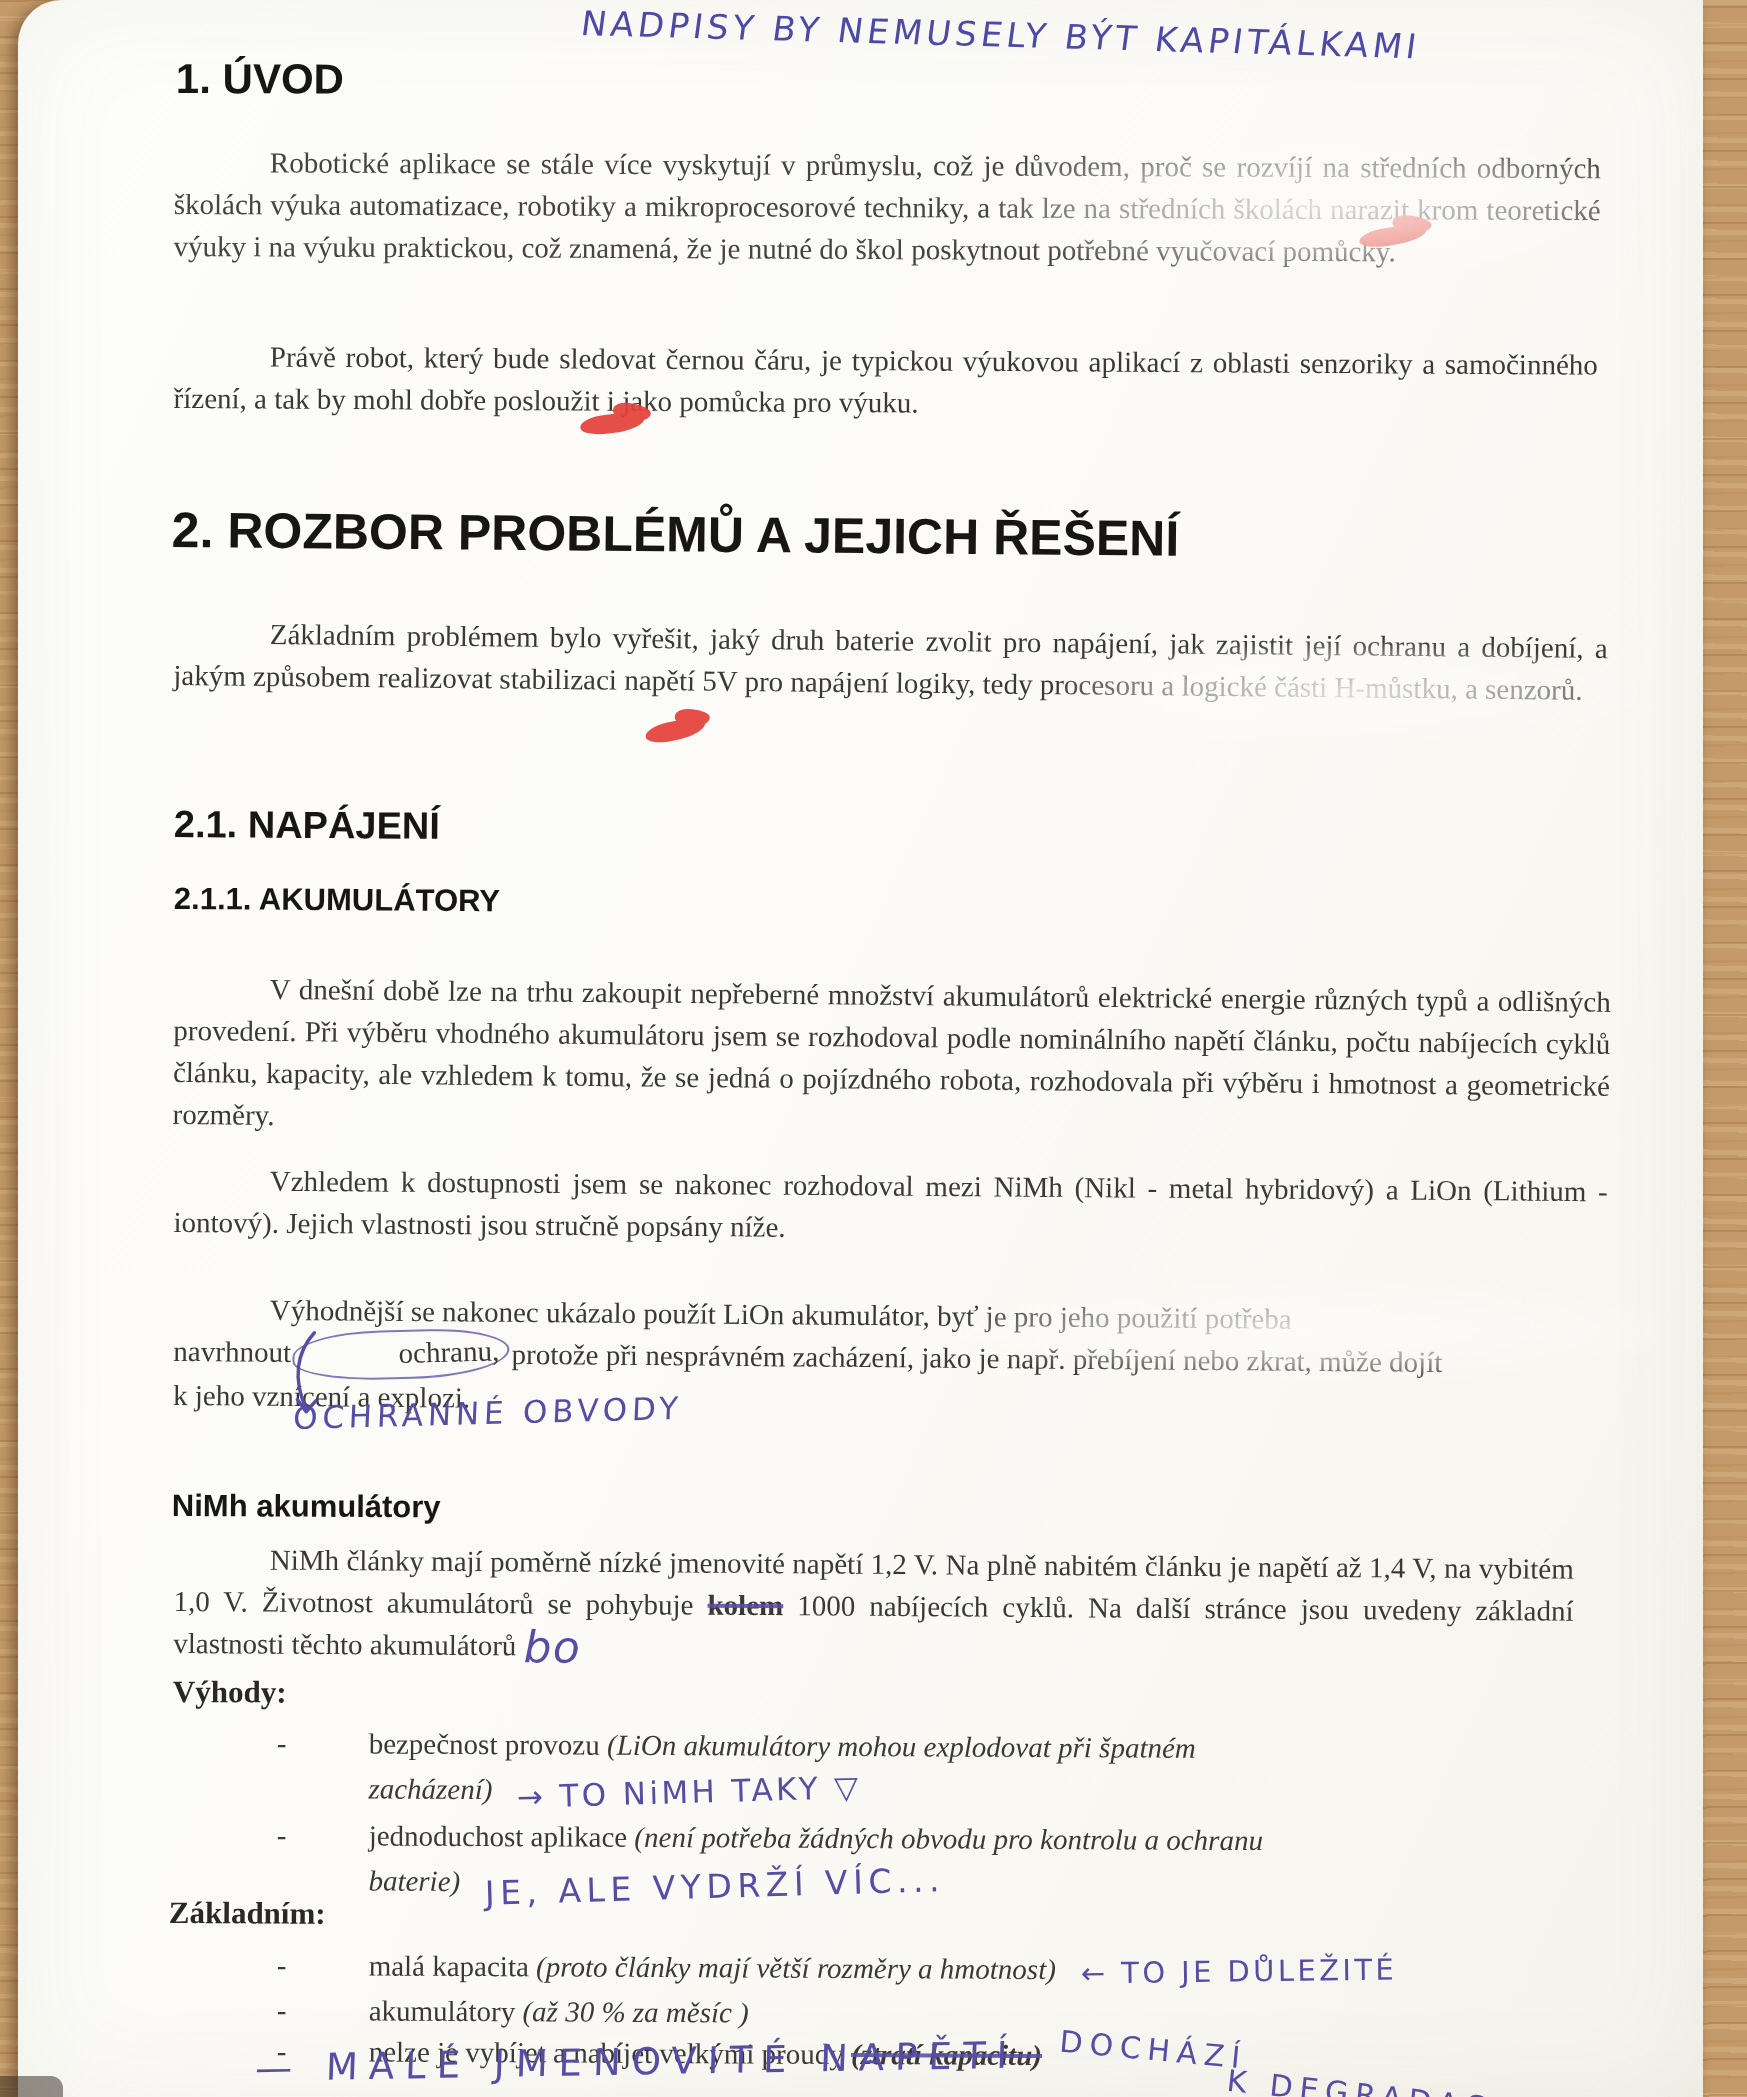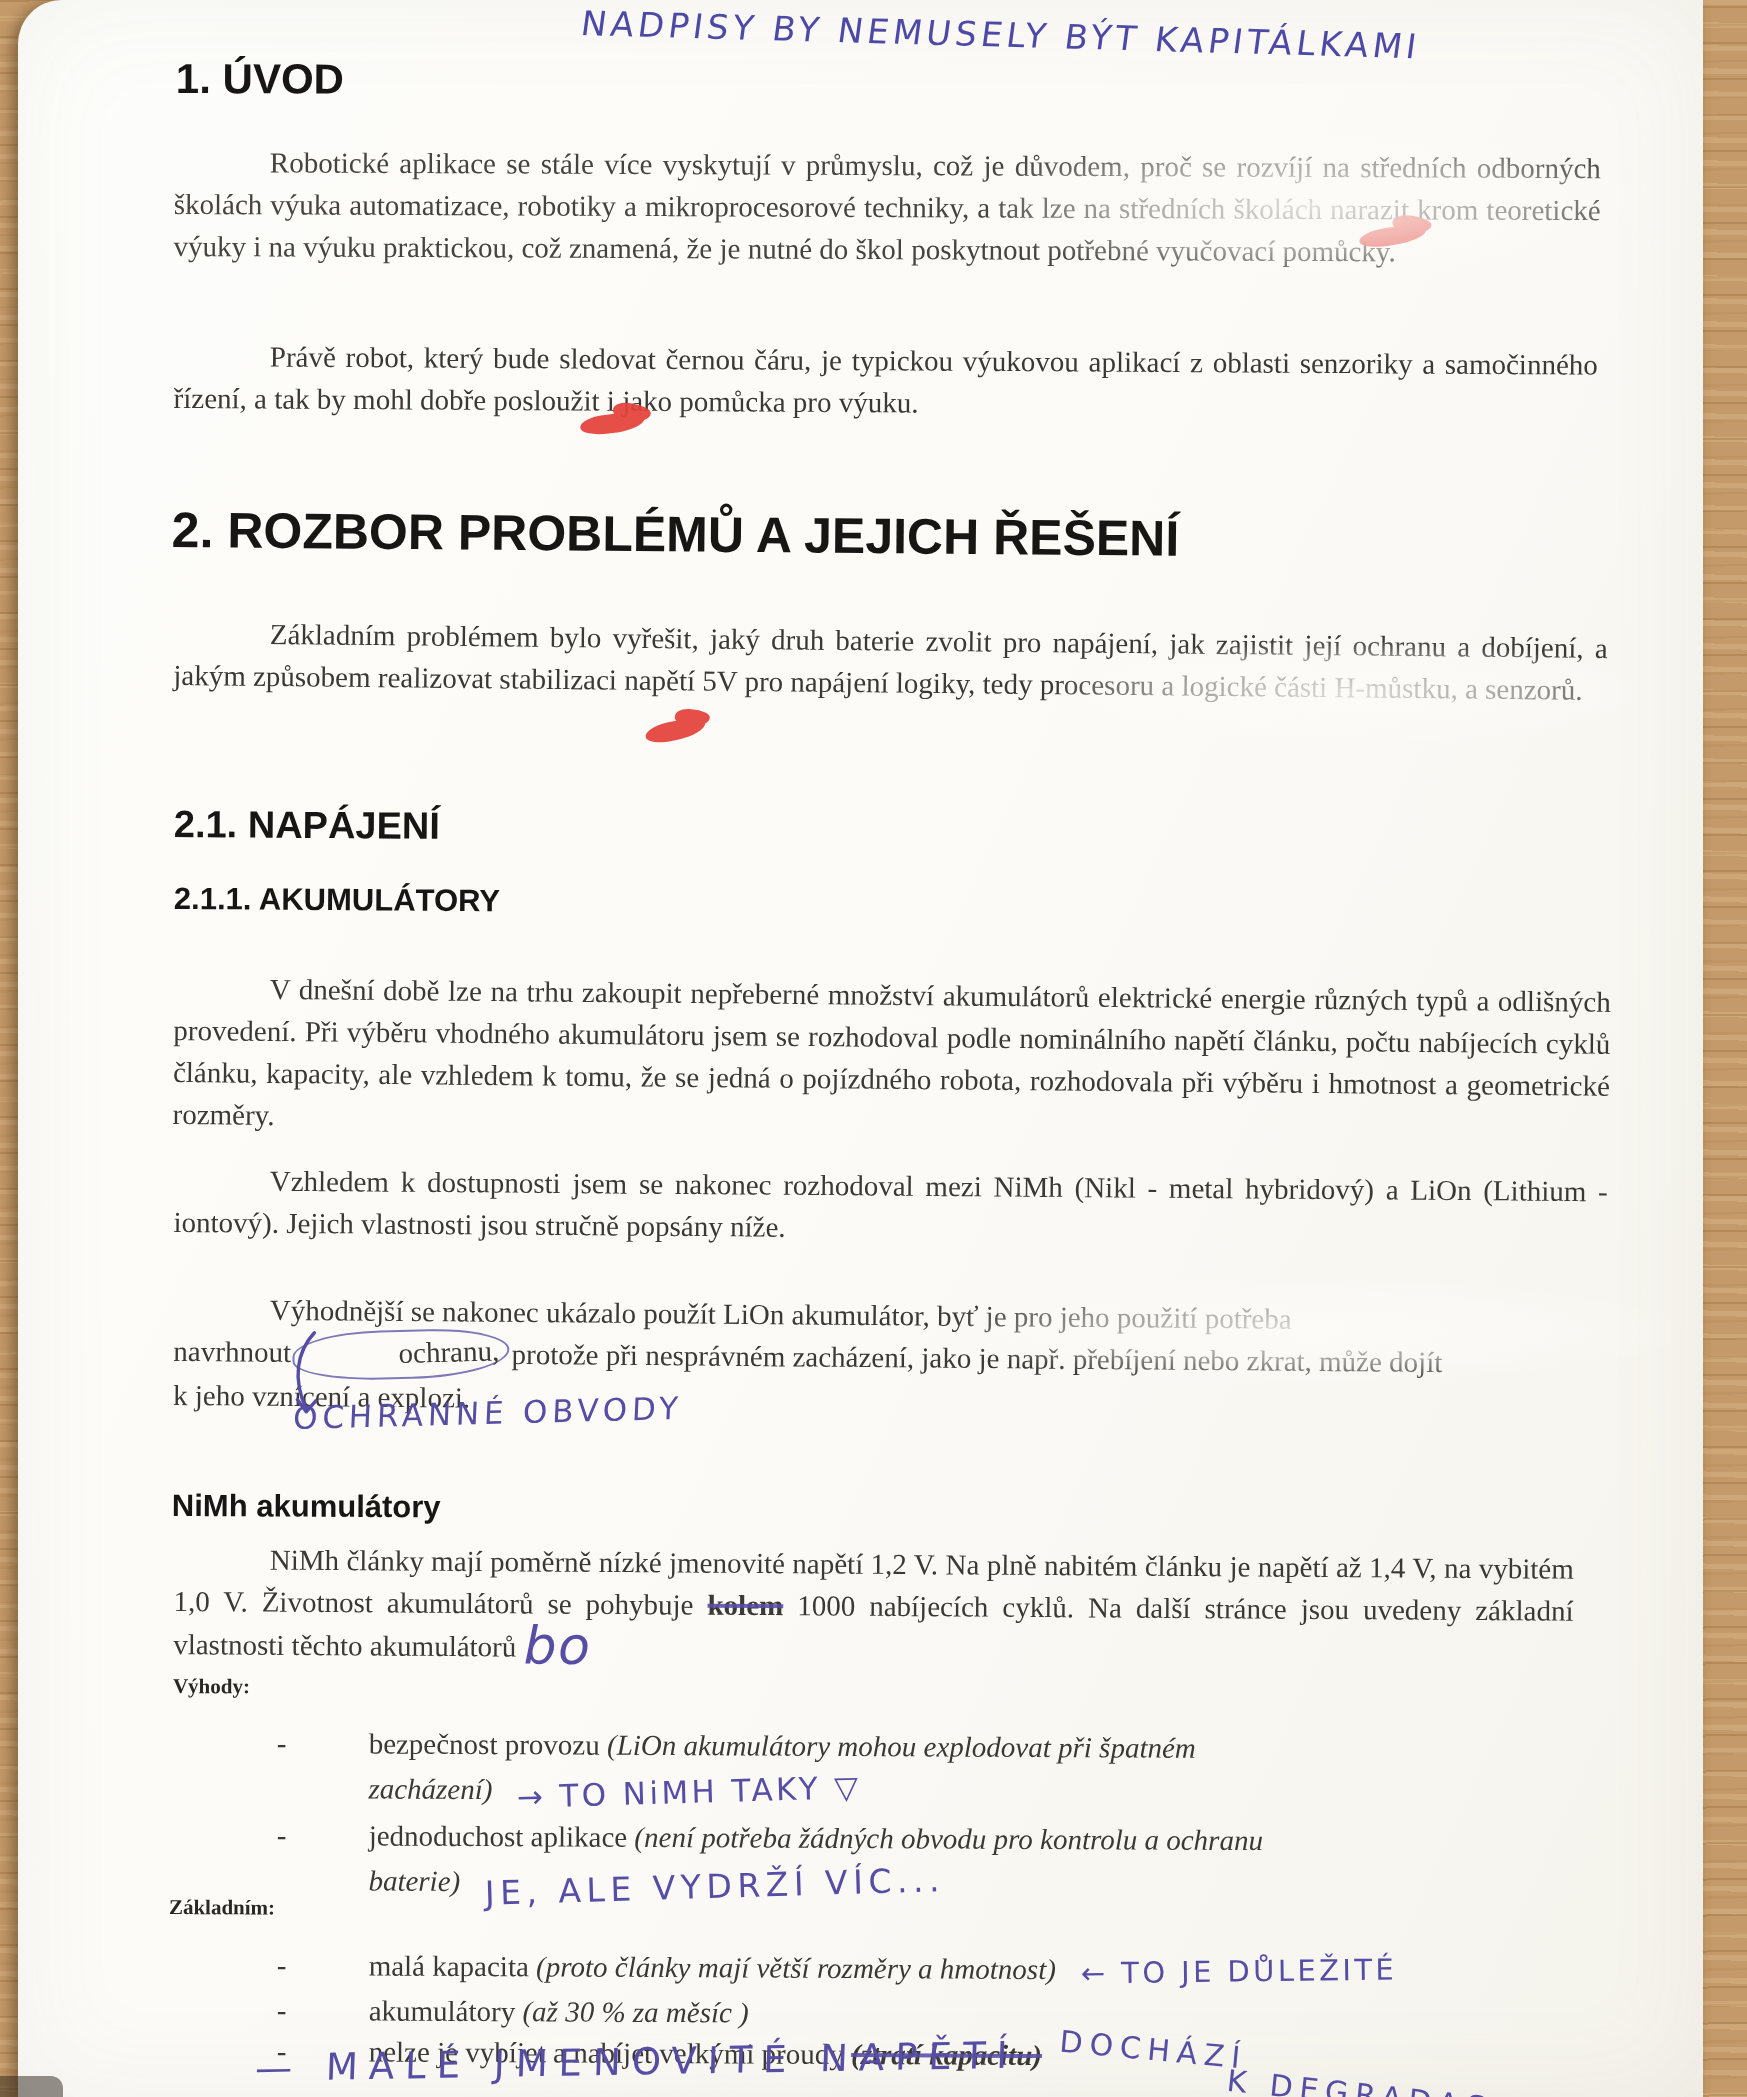--- a/index.html
+++ b/index.html
@@ -25,21 +25,21 @@
   #hnimh{left:172px;top:1488px;font-size:31px;transform:rotate(0.3deg);}
   .para{position:absolute;font-size:29px;line-height:42px;color:#3c3833;text-align:justify;transform-origin:left top;}
   .indent{text-indent:96px;}
   #p1{left:174px;top:141px;width:1427px;transform:rotate(0.25deg);color:#47433e;}
   #p2{left:174px;top:335px;width:1424px;transform:rotate(0.35deg);}
   #p3{left:174px;top:612px;width:1434px;transform:rotate(0.6deg);}
   #p4{left:174px;top:967px;width:1437px;transform:rotate(0.55deg);}
   #p5{left:174px;top:1159px;width:1434px;transform:rotate(0.45deg);}
   #p6{left:174px;top:1288px;width:1509px;transform:rotate(0.5deg);text-align:left;}
   #p7{left:174px;top:1538px;width:1400px;transform:rotate(0.4deg);}
-  .serif-bold{position:absolute;font-weight:bold;font-size:21px;color:#2b2824;transform-origin:left top;}
+  .serif-bold{position:absolute;font-weight:bold;font-size:31px;color:#2b2824;transform-origin:left top;}
   #vyhody-title{left:173px;top:1674px;transform:rotate(0.3deg);}
   #nevyhody-title{left:169px;top:1895px;transform:rotate(0.3deg);}
   .list-item{position:absolute;display:flex;font-size:29px;line-height:44px;color:#3c3833;transform-origin:left top;transform:rotate(0.3deg);}
   .dash{width:92px;padding-left:6.8px;}
   .li-body{width:956px;text-align:left;}
   .li-wide{width:1263px;}
   #v1{left:270px;top:1721px;}
   #v2{left:270px;top:1813px;}
   #n1{left:270px;top:1943px;}
   #n2{left:270px;top:1988px;}
@@ -47,21 +47,21 @@
   i{font-style:italic;}
   .hand{position:absolute;font-family:"DejaVu Sans",sans-serif;color:#564da5;white-space:nowrap;transform-origin:left top;}
   .hand-note{font-family:"DejaVu Sans",sans-serif;color:#564da5;white-space:nowrap;display:inline-block;font-size:29px;letter-spacing:3.4px;margin-left:24.6px;transform:rotate(-1deg) translateY(1.4px);}
   #top-note{left:584px;top:2.7px;font-size:34px;letter-spacing:4.1px;transform:rotate(1.6deg) skewX(-6deg);color:#4d49a6;}
   #obvody-note{left:294px;top:1400px;font-size:31px;letter-spacing:4.8px;transform:rotate(-1.5deg) skewX(-4deg);}
   #bottom-note{left:256px;top:2047px;font-size:37px;letter-spacing:11px;transform:rotate(-1deg) skewX(-3deg);}
   #degradaci-note{left:1229px;top:2063px;font-size:30px;letter-spacing:6.8px;transform:rotate(6deg);}
   .hn-arrow{font-size:31px;transform:rotate(-2deg) translateY(2.7px);}
   .hn-big{font-size:33px;letter-spacing:5.5px;transform:rotate(-2deg) translateY(5.5px);}
   .hn-dochazi{font-size:30px;letter-spacing:6.8px;margin-left:16.4px;transform:rotate(5deg) translateY(-5.5px);}
-  .hand-bo{font-family:"DejaVu Sans",sans-serif;color:#564da5;font-size:52px;font-style:italic;letter-spacing:1.4px;vertical-align:-6.8px;}
+  .hand-bo{font-family:"DejaVu Sans",sans-serif;color:#564da5;font-size:44px;font-style:italic;letter-spacing:1.4px;vertical-align:-6.8px;}
   .struck-blue{text-decoration:line-through;text-decoration-thickness:4.1px;text-decoration-color:rgba(86,77,165,0.88);font-weight:bold;}
   .circled{display:inline-block;border:2.7px solid rgba(86,77,165,0.75);border-radius:50% 45% 55% 50% / 62% 55% 68% 50%;padding:0 8.2px 2.7px;margin:-2.7px -5.5px;transform:rotate(-2deg);}
   .red-mark{position:absolute;background:#e5413a;opacity:0.92;border-radius:42% 58% 55% 45% / 55% 45% 62% 50%;}
   .red-mark::after{content:"";position:absolute;left:52%;top:-42%;width:58%;height:92%;background:inherit;border-radius:inherit;transform:rotate(16deg);}
   #r1{left:1359px;top:227px;width:68px;height:18px;transform:rotate(-9deg);}
   #r2{left:580px;top:414px;width:65px;height:19px;transform:rotate(-7deg);}
   #r3{left:645px;top:721px;width:61px;height:19px;transform:rotate(-12deg);}
   .fade{position:absolute;pointer-events:none;background:radial-gradient(ellipse at center, rgba(252,251,248,0.85) 0%, rgba(252,251,248,0.5) 45%, rgba(252,251,248,0) 75%);}
   #fade1{left:990px;top:130px;width:649px;height:150px;}
   #fade2{left:956px;top:1280px;width:717px;height:102px;}

